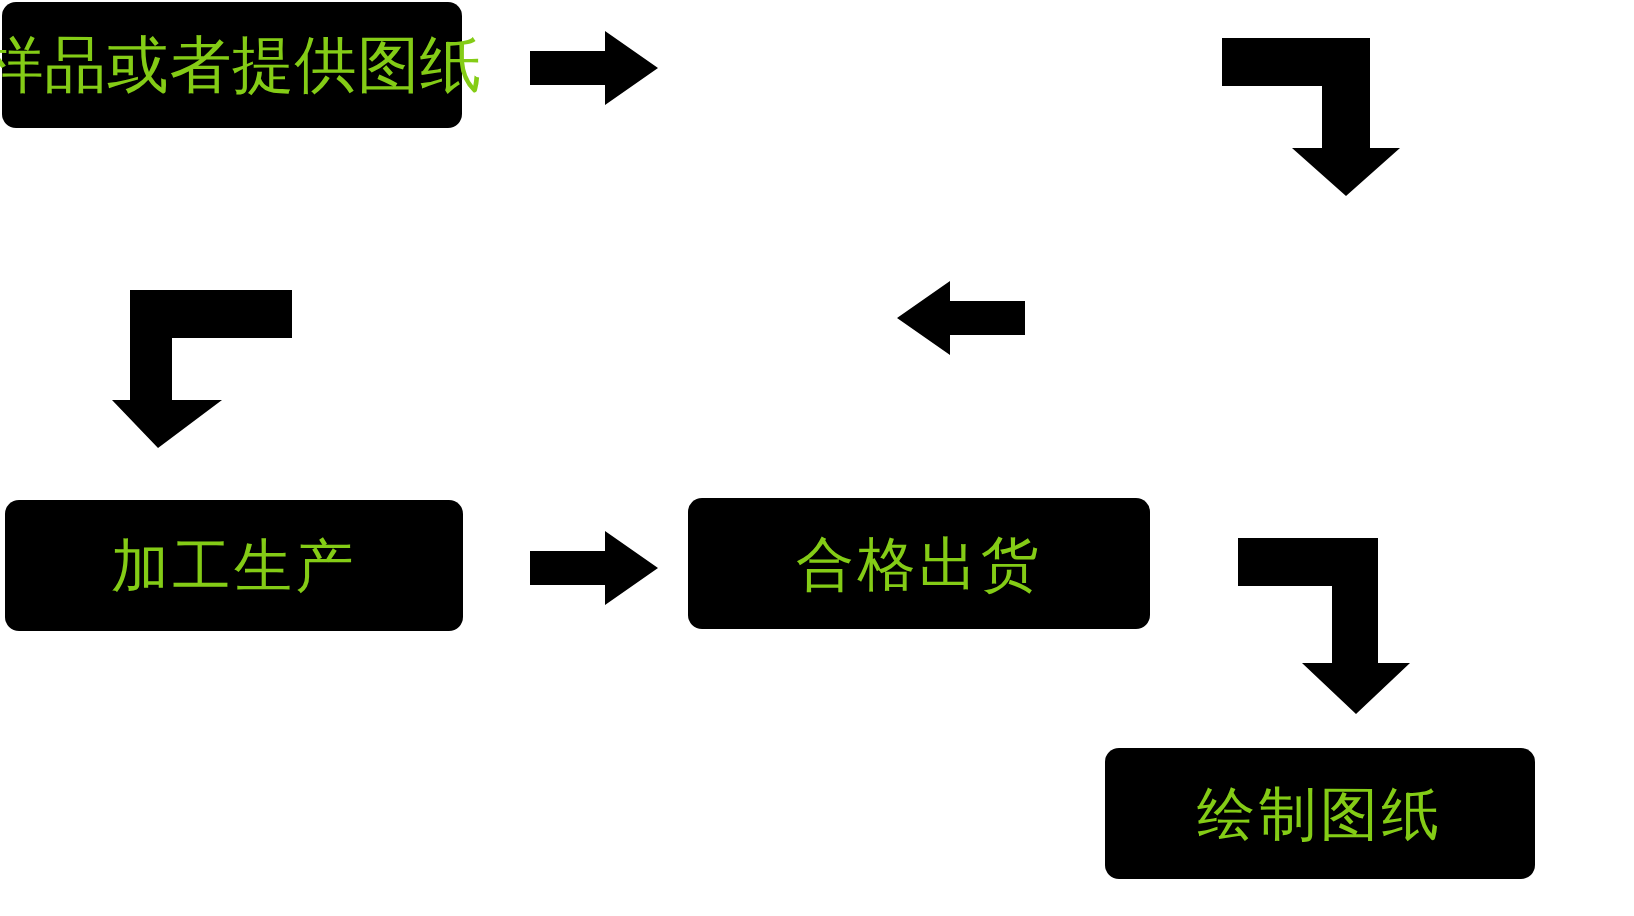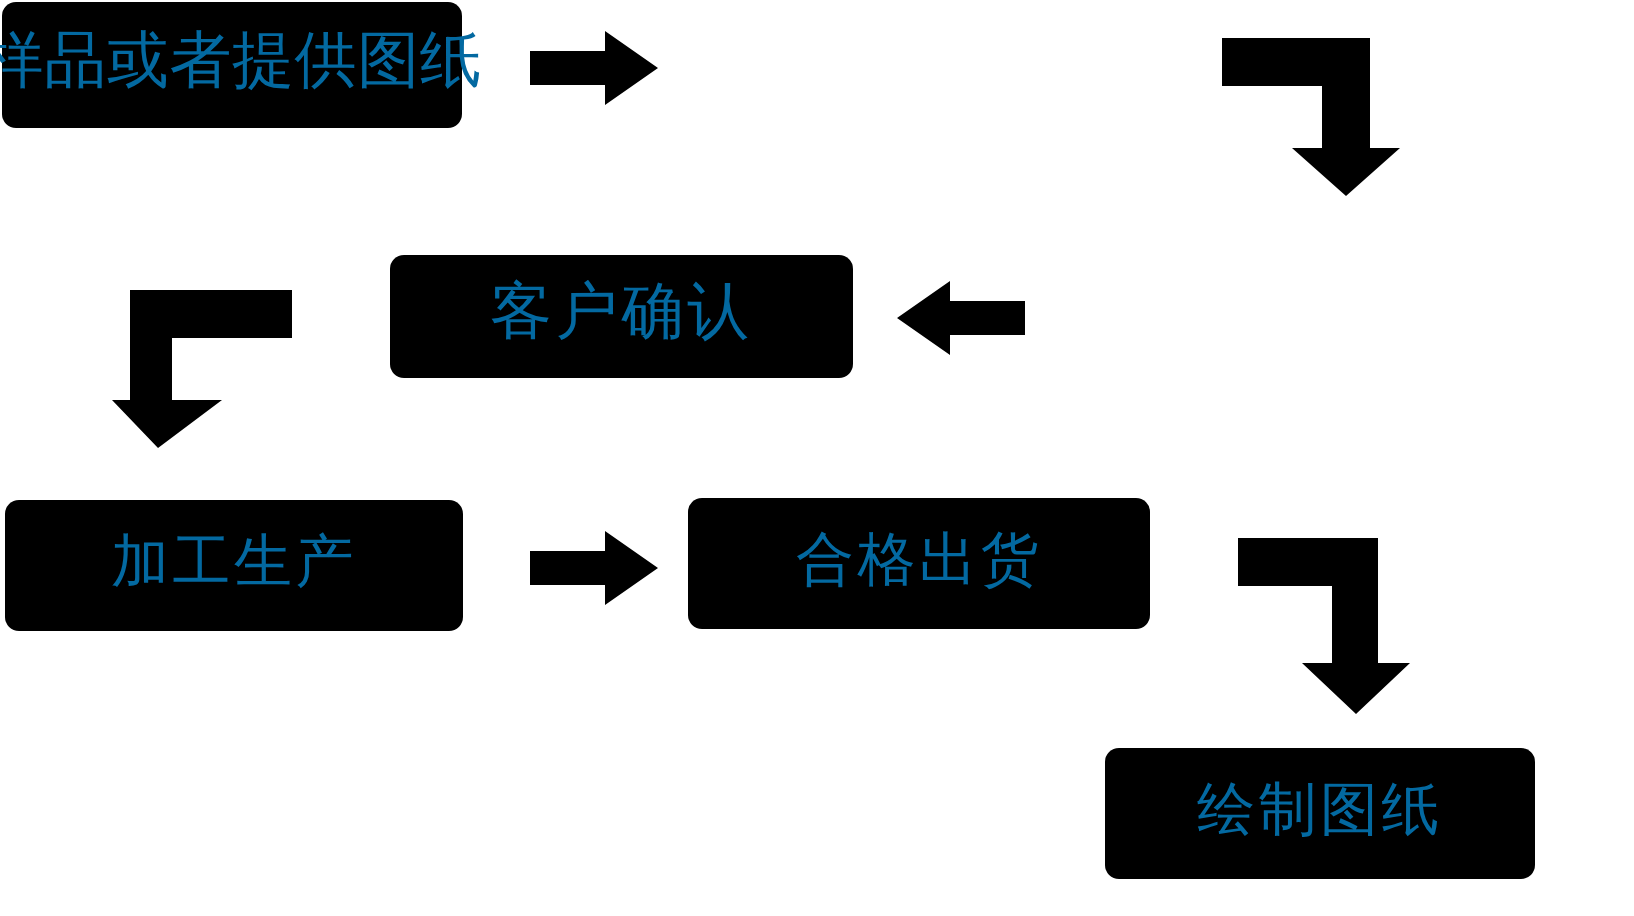--- a/index.html
+++ b/index.html
@@ -14,31 +14,30 @@
   #stage {
     position: relative;
     width: 1634px;
     height: 916px;
     background: #ffffff;
     overflow: hidden;
   }
   .node {
     position: absolute;
     background: #000000;
-    color: #0369a1;
+    color: #84cc16;
     border-radius: 14px;
     display: flex;
     align-items: center;
     justify-content: center;
     box-sizing: border-box;
     text-align: center;
     line-height: 1.1;
     letter-spacing: 0.06em;
     font-weight: 400;
-    font-family: Liberation Mono, monospace;
     -webkit-font-smoothing: antialiased;
   }
   .node .label {
     display: block;
     white-space: nowrap;
   }
   
   #node-sample      { left: 2px;    top: 2px;   width: 460px; height: 126px; font-size: 62px; letter-spacing: 0.01em; }
   #node-payment     { left: 710px;  top: 5px;   width: 465px; height: 124px; font-size: 62px; }
   #node-drawing     { left: 1105px; top: 255px; width: 415px; height: 126px; font-size: 62px; }
@@ -62,23 +61,20 @@
 <body>
 
 <div id="stage">
 
   <div class="node" id="node-sample">
     <span class="label">样品或者提供图纸</span>
   </div>
 
 
 
-  <div class="node" id="node-confirm">
-    <span class="label">客户确认</span>
-  </div>
 
   <div class="node" id="node-production">
     <span class="label">加工生产</span>
   </div>
 
   <div class="node" id="node-inspection">
     <span class="label">合格出货</span>
   </div>
 
   <div class="node" id="node-shipping">

